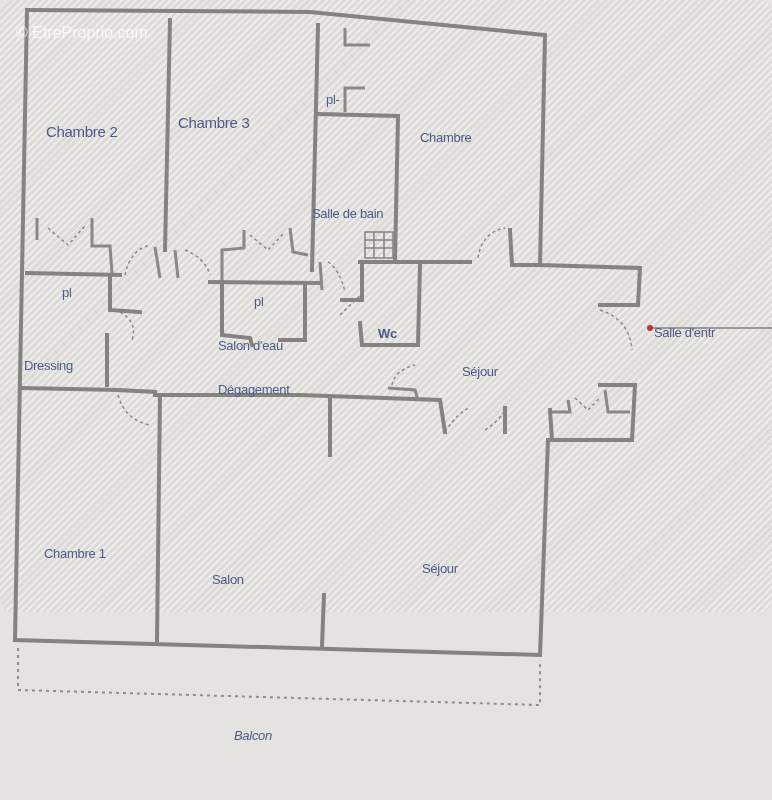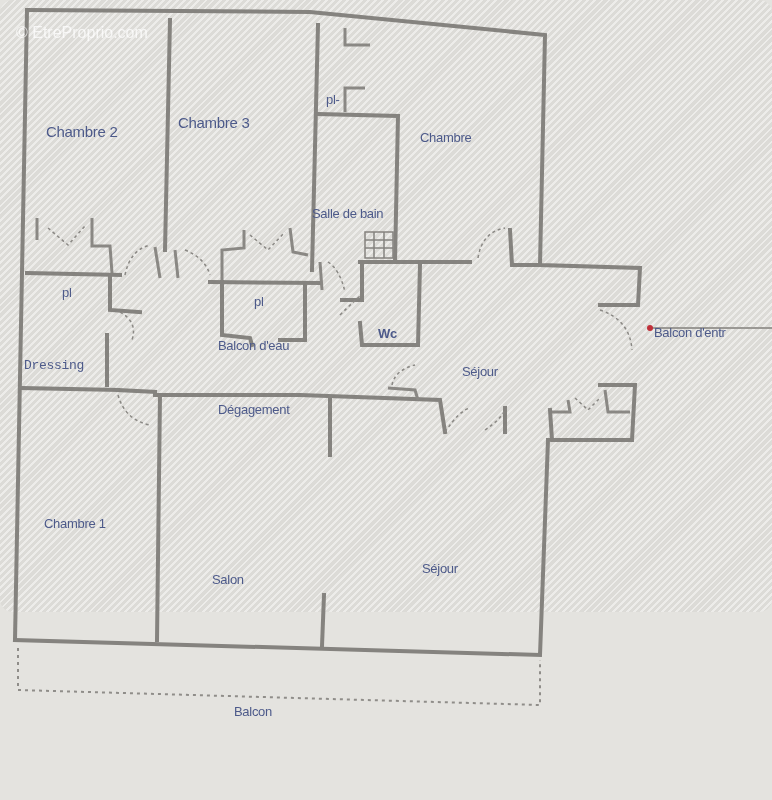--- a/index.html
+++ b/index.html
@@ -129,24 +129,24 @@
 
   <div class="watermark">© EtreProprio.com</div>
 
   <div class="label" style="left:46px; top:123px;">Chambre 2</div>
   <div class="label" style="left:178px; top:114px;">Chambre 3</div>
   <div class="label small" style="left:326px; top:56px;">pl-</div>
   <div class="label small" style="left:420px; top:94px;">Chambre</div>
   <div class="label small" style="left:312px; top:170px;text-align:center;">Salle de bain</div>
   <div class="label small" style="left:62px; top:249px;">pl</div>
   <div class="label small" style="left:254px; top:258px;">pl</div>
-  <div class="label small" style="left:24px; top:322px;font-family:Liberation Mono, monospace;">Dressing</div>
-  <div class="label small" style="left:218px; top:302px;">Balcon d'eau</div>
+  <div class="label small" style="left:24px; top:322px;">Dressing</div>
+  <div class="label small" style="left:218px; top:302px;">Salon d'eau</div>
   <div class="label small" style="left:378px; top:290px;font-weight:bold;">Wc</div>
-  <div class="label small" style="left:218px; top:366px;">Dégagement</div>
+  <div class="label small" style="left:218px; top:346px;">Dégagement</div>
   <div class="label small" style="left:462px; top:328px;">Séjour</div>
-  <div class="label small" style="left:44px; top:480px;">Chambre 1</div>
+  <div class="label small" style="left:44px; top:510px;">Chambre 1</div>
   <div class="label small" style="left:212px; top:536px;">Salon</div>
   <div class="label small" style="left:422px; top:525px;">Séjour</div>
-  <div class="label small" style="left:234px; top:668px;">Balcon</div>
-  <div class="label small" style="left:654px; top:289px;">Balcon d'entr</div>
+  <div class="label small" style="left:234px; top:692px;font-style:italic;">Balcon</div>
+  <div class="label small" style="left:654px; top:289px;">Salle d'entr</div>
 
 </div>
 
 </body></html>

